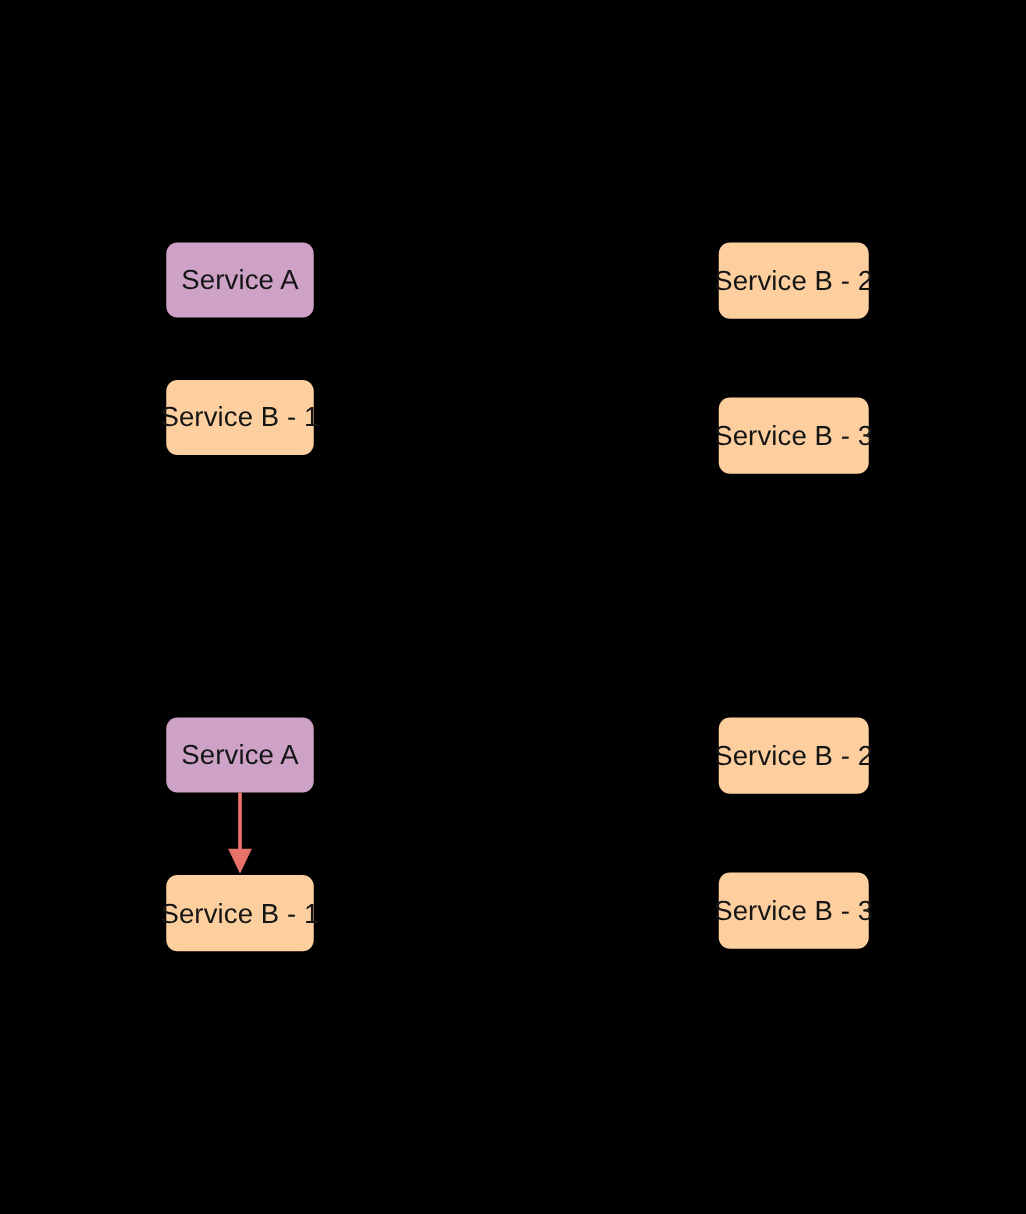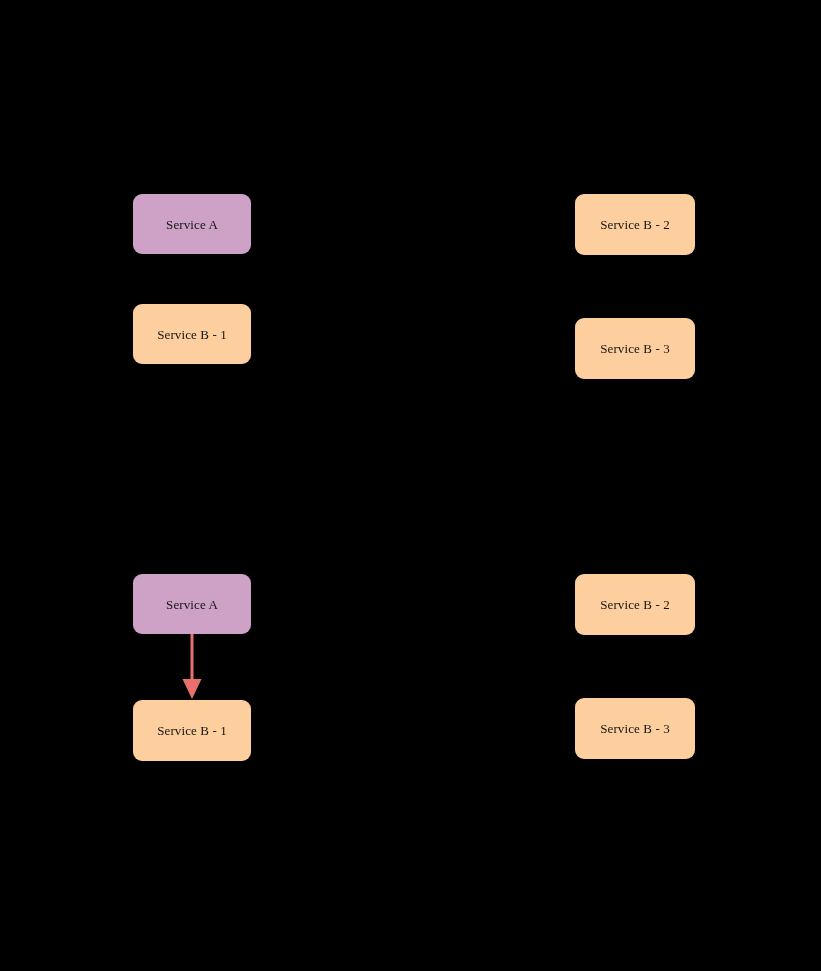--- a/index.html
+++ b/index.html
@@ -31,22 +31,22 @@
     height: 971px;
   }
   .node {
     position: absolute;
     box-sizing: border-box;
     border-radius: 9px;
     display: flex;
     align-items: center;
     justify-content: center;
     color: #151515;
-    font-size: 13px;
-    font-family: Liberation Serif, serif;
+    font-size: 22px;
+    font-family: Liberation Sans, sans-serif;
     font-weight: 400;
     letter-spacing: 0.1px;
     line-height: 1;
     white-space: nowrap;
     user-select: none;
   }
   .node-label {
     display: block;
     text-align: center;
   }

